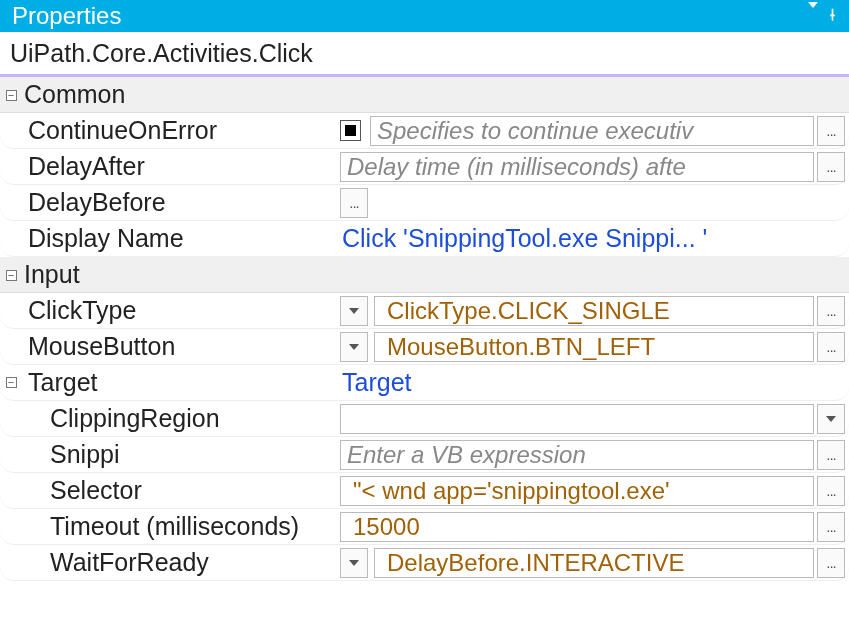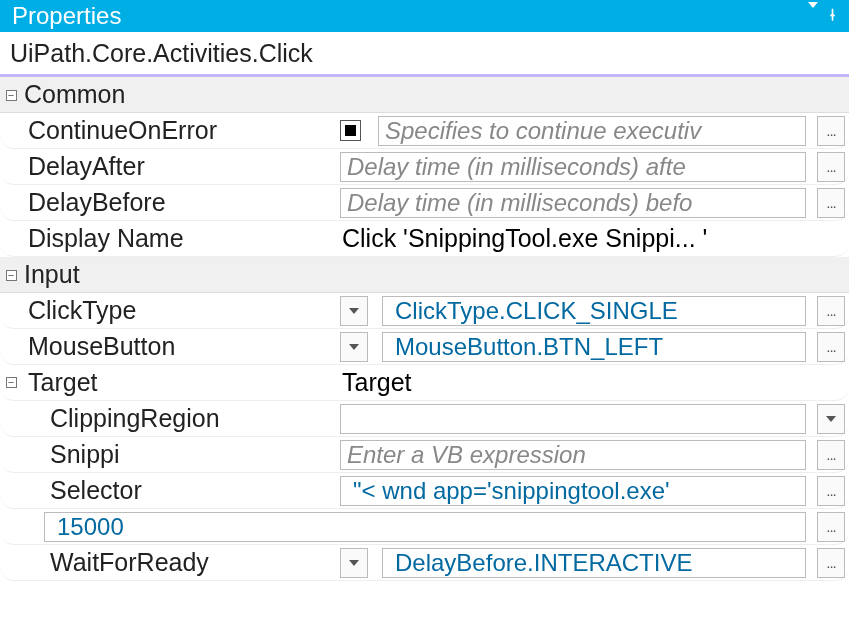--- a/index.html
+++ b/index.html
@@ -63,46 +63,46 @@
     align-items: center;
     padding-left: 6px;
     white-space: nowrap;
     overflow: hidden;
   }
   .prop-row.sub .label-cell { flex: 0 0 296px; }
   .prop-row .value-area {
     flex: 1;
     display: flex;
     align-items: center;
-    gap: 11px;
+    gap: 3px;
     padding-right: 4px;
   }
   
   .checkbox {
     width: 21px; height: 21px; border: 1px solid #555; background:#fff; display:flex; align-items:center; justify-content:center; margin-right:6px; cursor:pointer;
   }
   .checkbox .filled { width: 11px; height: 11px; background:#000; }
   
   .textfield {
     flex: 1;
     border: 1px solid #bbb;
     height: 30px;
     font-size: 24px;
     font-style: italic;
     color: #888;
     padding: 0 6px;
     display:flex; align-items:center;
     white-space: nowrap; overflow:hidden;
     background:#fff;
   }
-  .textfield.normal { font-style: normal; color:#0369a1;padding-left:12px; }
+  .textfield.normal { font-style: normal; color:#a16207;padding-left:12px; }
   .plain-value {
     flex: 1;
     font-size: 25px;
-    color: #000000;
+    color: #1d4ed8;
     white-space: nowrap; overflow:hidden;
     display:flex; align-items:center;
     padding-left: 2px;
   }
   
   .dd-toggle, .ellipsis-btn {
     width: 28px; height: 30px;
     border: 1px solid #bbb;
     background: #fafafa;
     display:flex; align-items:center; justify-content:center;
@@ -160,21 +160,20 @@
     <div class="value-area">
       <div class="textfield">Delay time (in milliseconds) afte</div>
       <div class="ellipsis-btn">...</div>
     </div>
   </div>
 
   <div class="prop-row">
     <span class="indent"></span>
     <div class="label-cell">DelayBefore</div>
     <div class="value-area">
-      <div class="textfield">Delay time (in milliseconds) befo</div>
       <div class="ellipsis-btn">...</div>
     </div>
   </div>
 
   <div class="prop-row">
     <span class="indent"></span>
     <div class="label-cell">Display Name</div>
     <div class="value-area">
       <div class="plain-value">Click 'SnippingTool.exe Snippi... '</div>
     </div>
@@ -247,20 +246,21 @@
     <div class="label-cell">Selector</div>
     <div class="value-area">
       <div class="textfield normal">"&lt; wnd app='snippingtool.exe' </div>
       <div class="ellipsis-btn">...</div>
     </div>
   </div>
 
   <div class="prop-row sub">
     <span class="indent"></span>
       <span class="indent2"></span>
+    <div class="label-cell">Timeout (milliseconds)</div>
     <div class="value-area">
       <div class="textfield normal">15000</div>
       <div class="ellipsis-btn">...</div>
     </div>
   </div>
 
   <div class="prop-row sub">
     <span class="indent"></span>
       <span class="indent2"></span>
     <div class="label-cell">WaitForReady</div>

